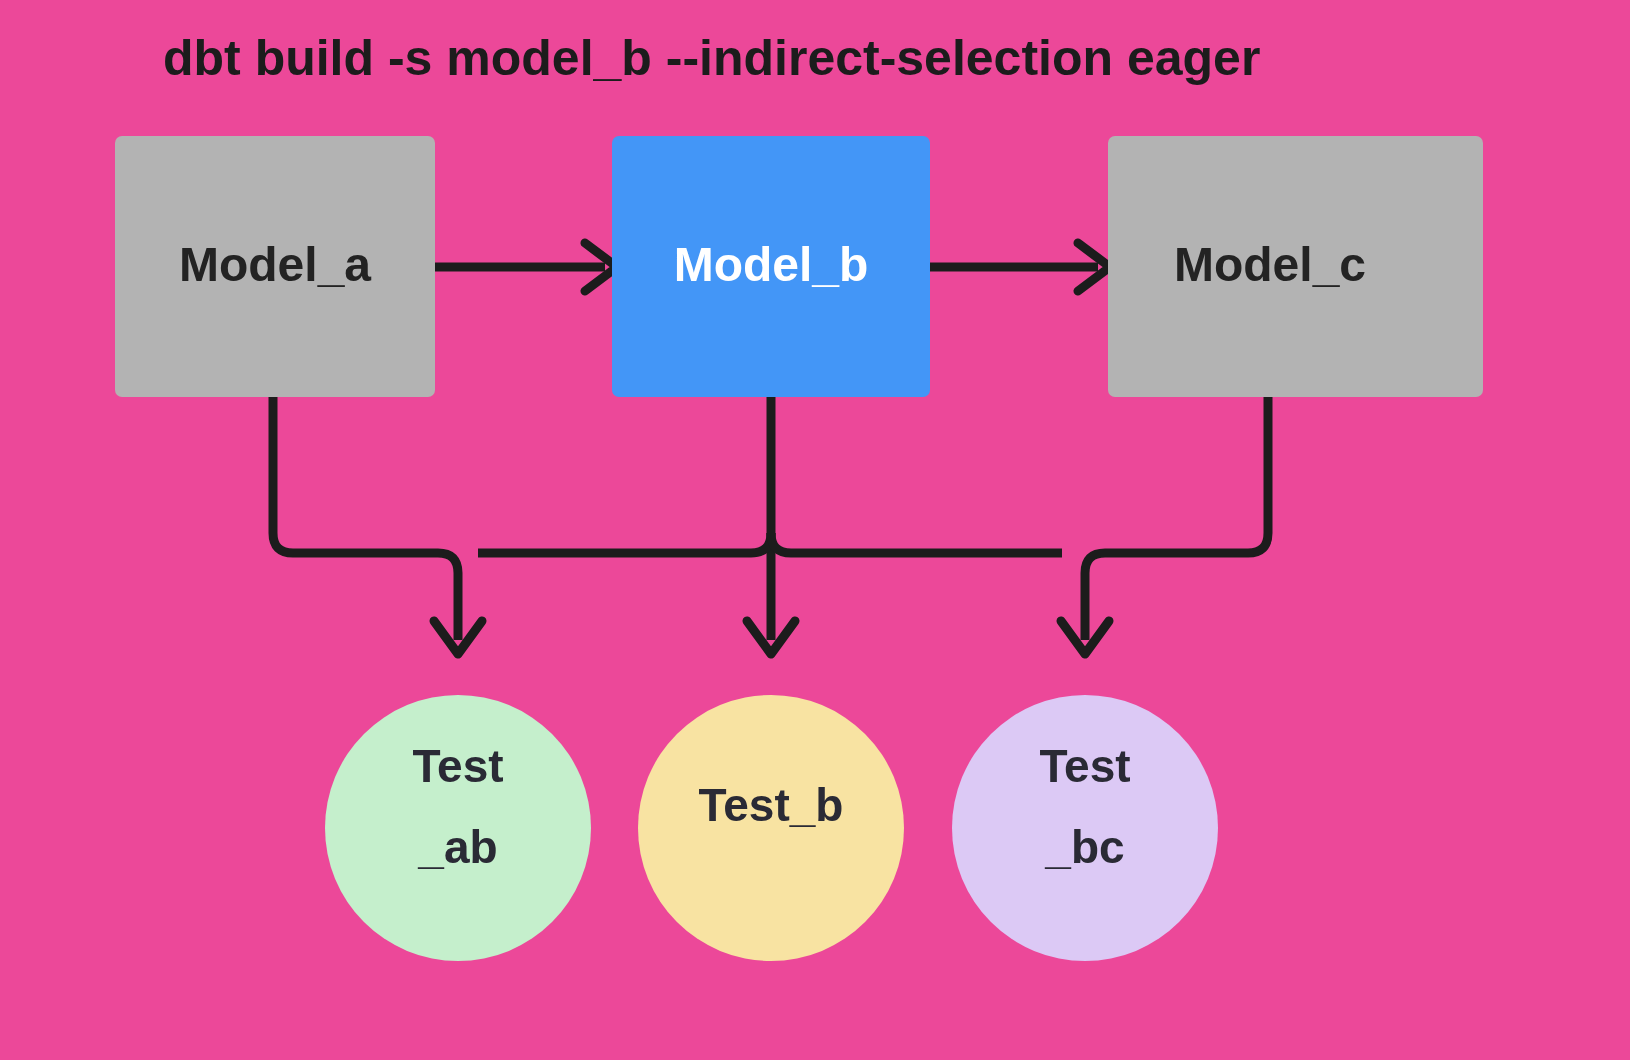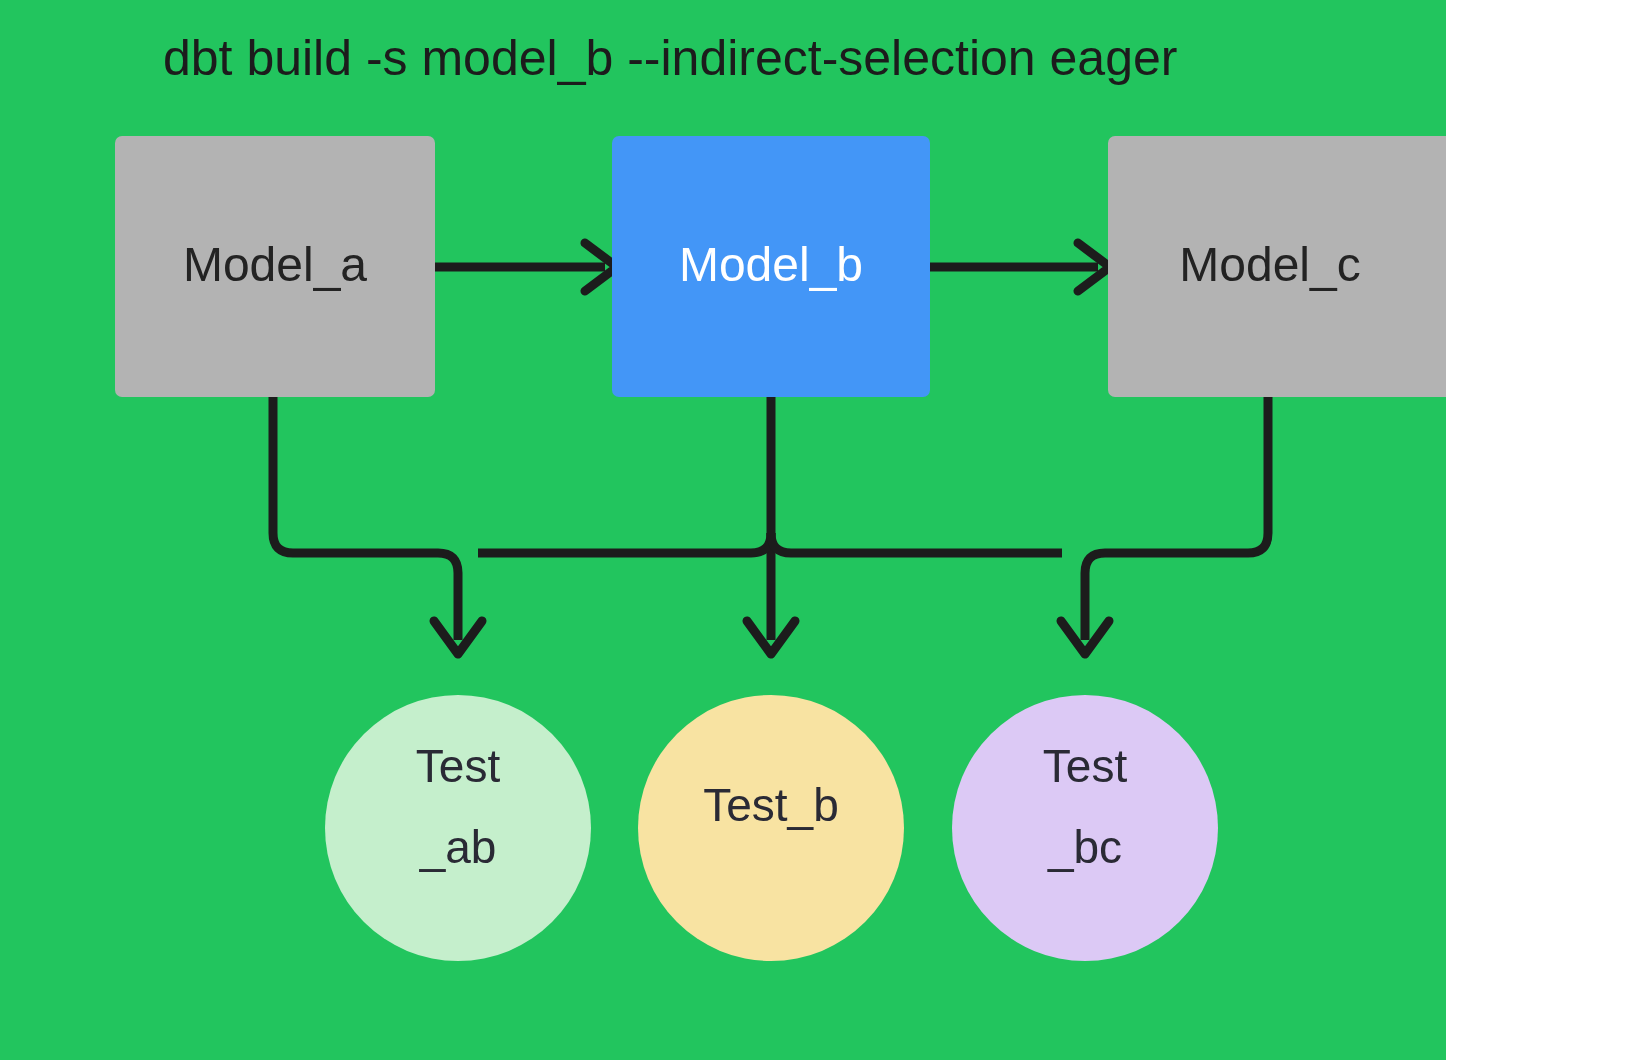--- a/index.html
+++ b/index.html
@@ -2,25 +2,26 @@
 <html><head>
 <meta charset="utf-8">
 <style>
   html, body {
     margin: 0;
     padding: 0;
     background: #ffffff;
   }
   #canvas {
     position: relative;
-    width: 1446px;
+    width: 1630px;
     height: 1060px;
-    background: #22c55e;
+    background: #ec4899;
     font-family: "Liberation Sans", sans-serif;
     overflow: hidden;
+    font-weight: bold;
   }
   #diagram-svg {
     position: absolute;
     left: 0;
     top: 0;
     width: 1630px;
     height: 1060px;
   }
   .title-text {
     font-size: 50px;

